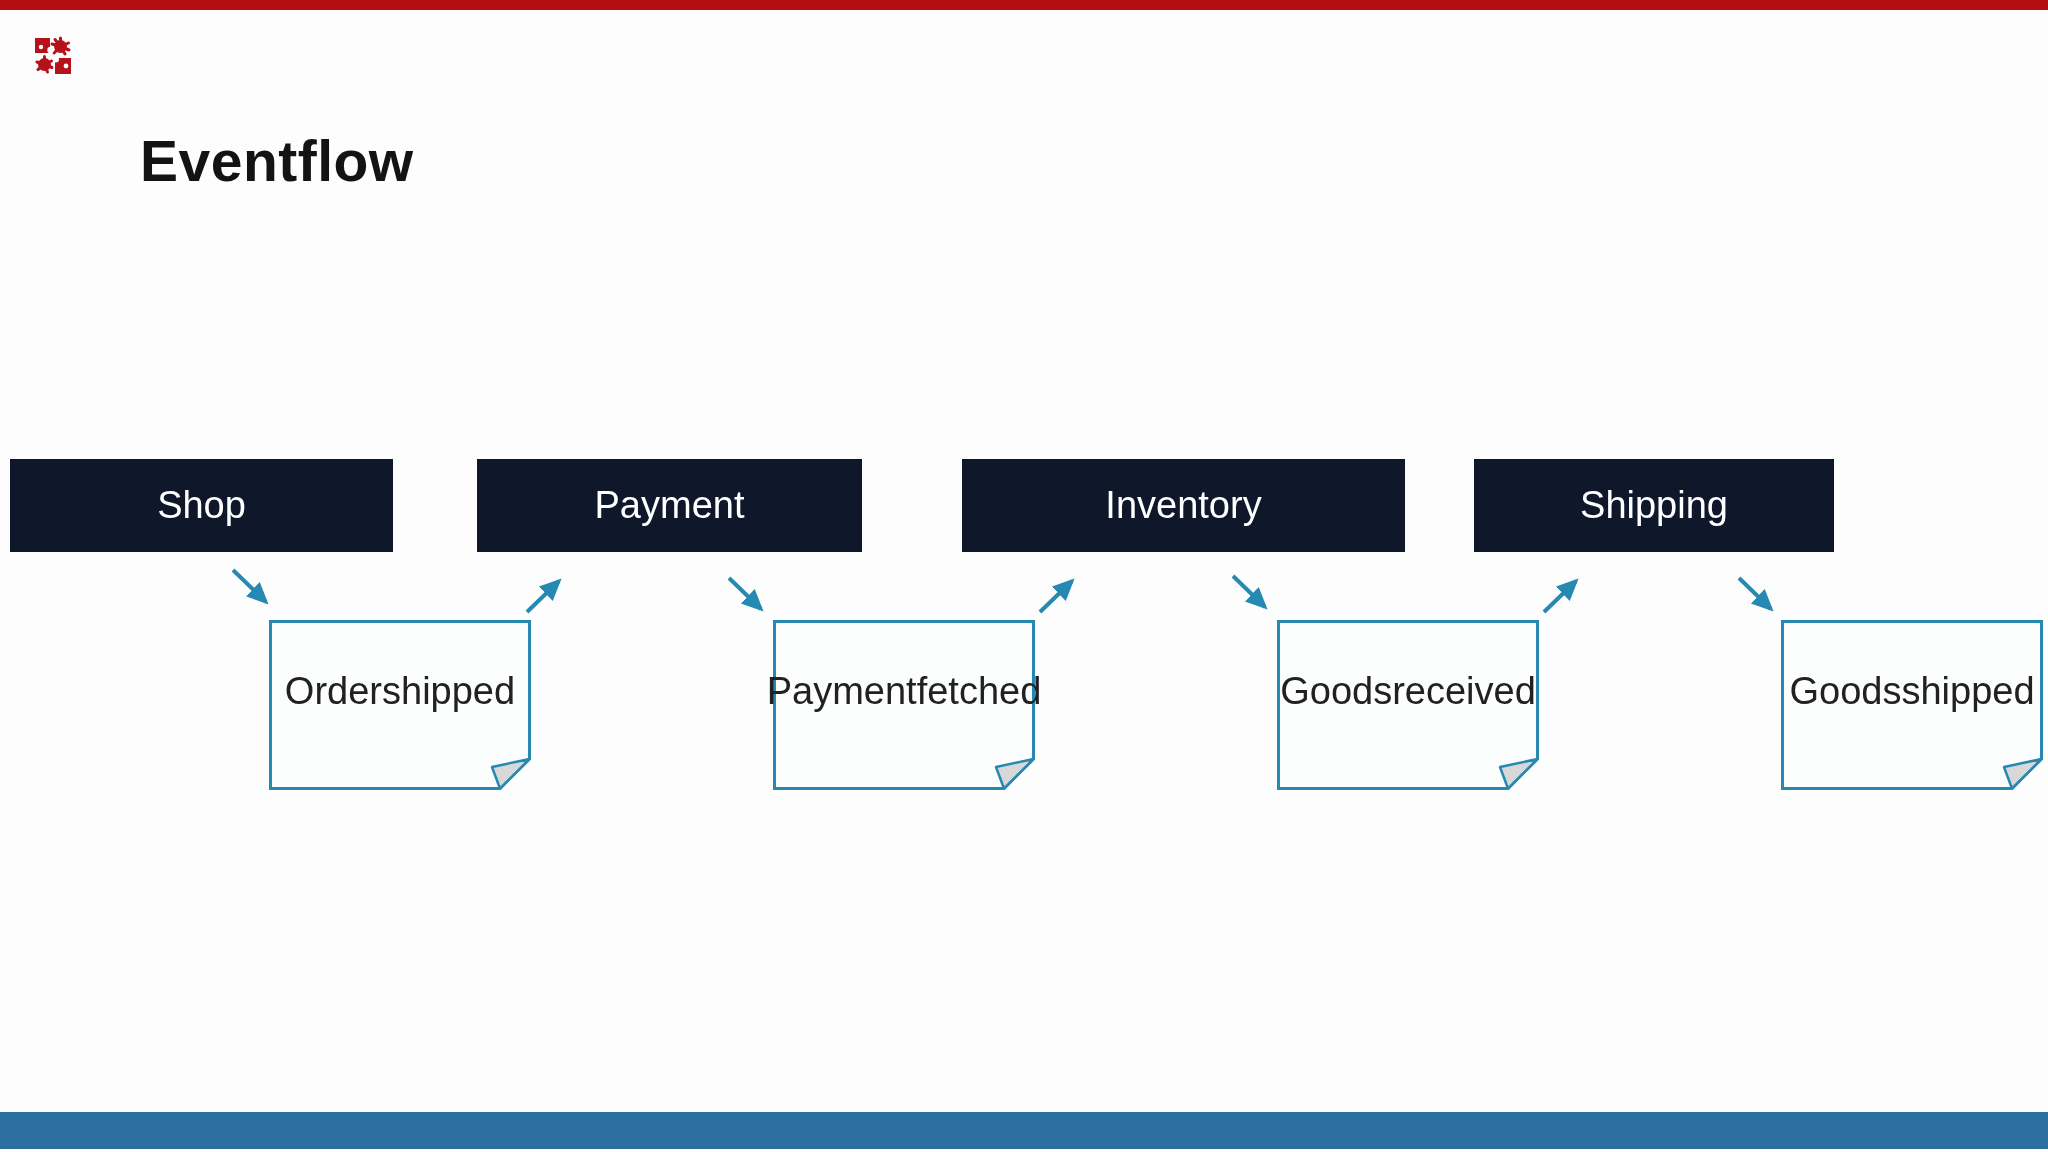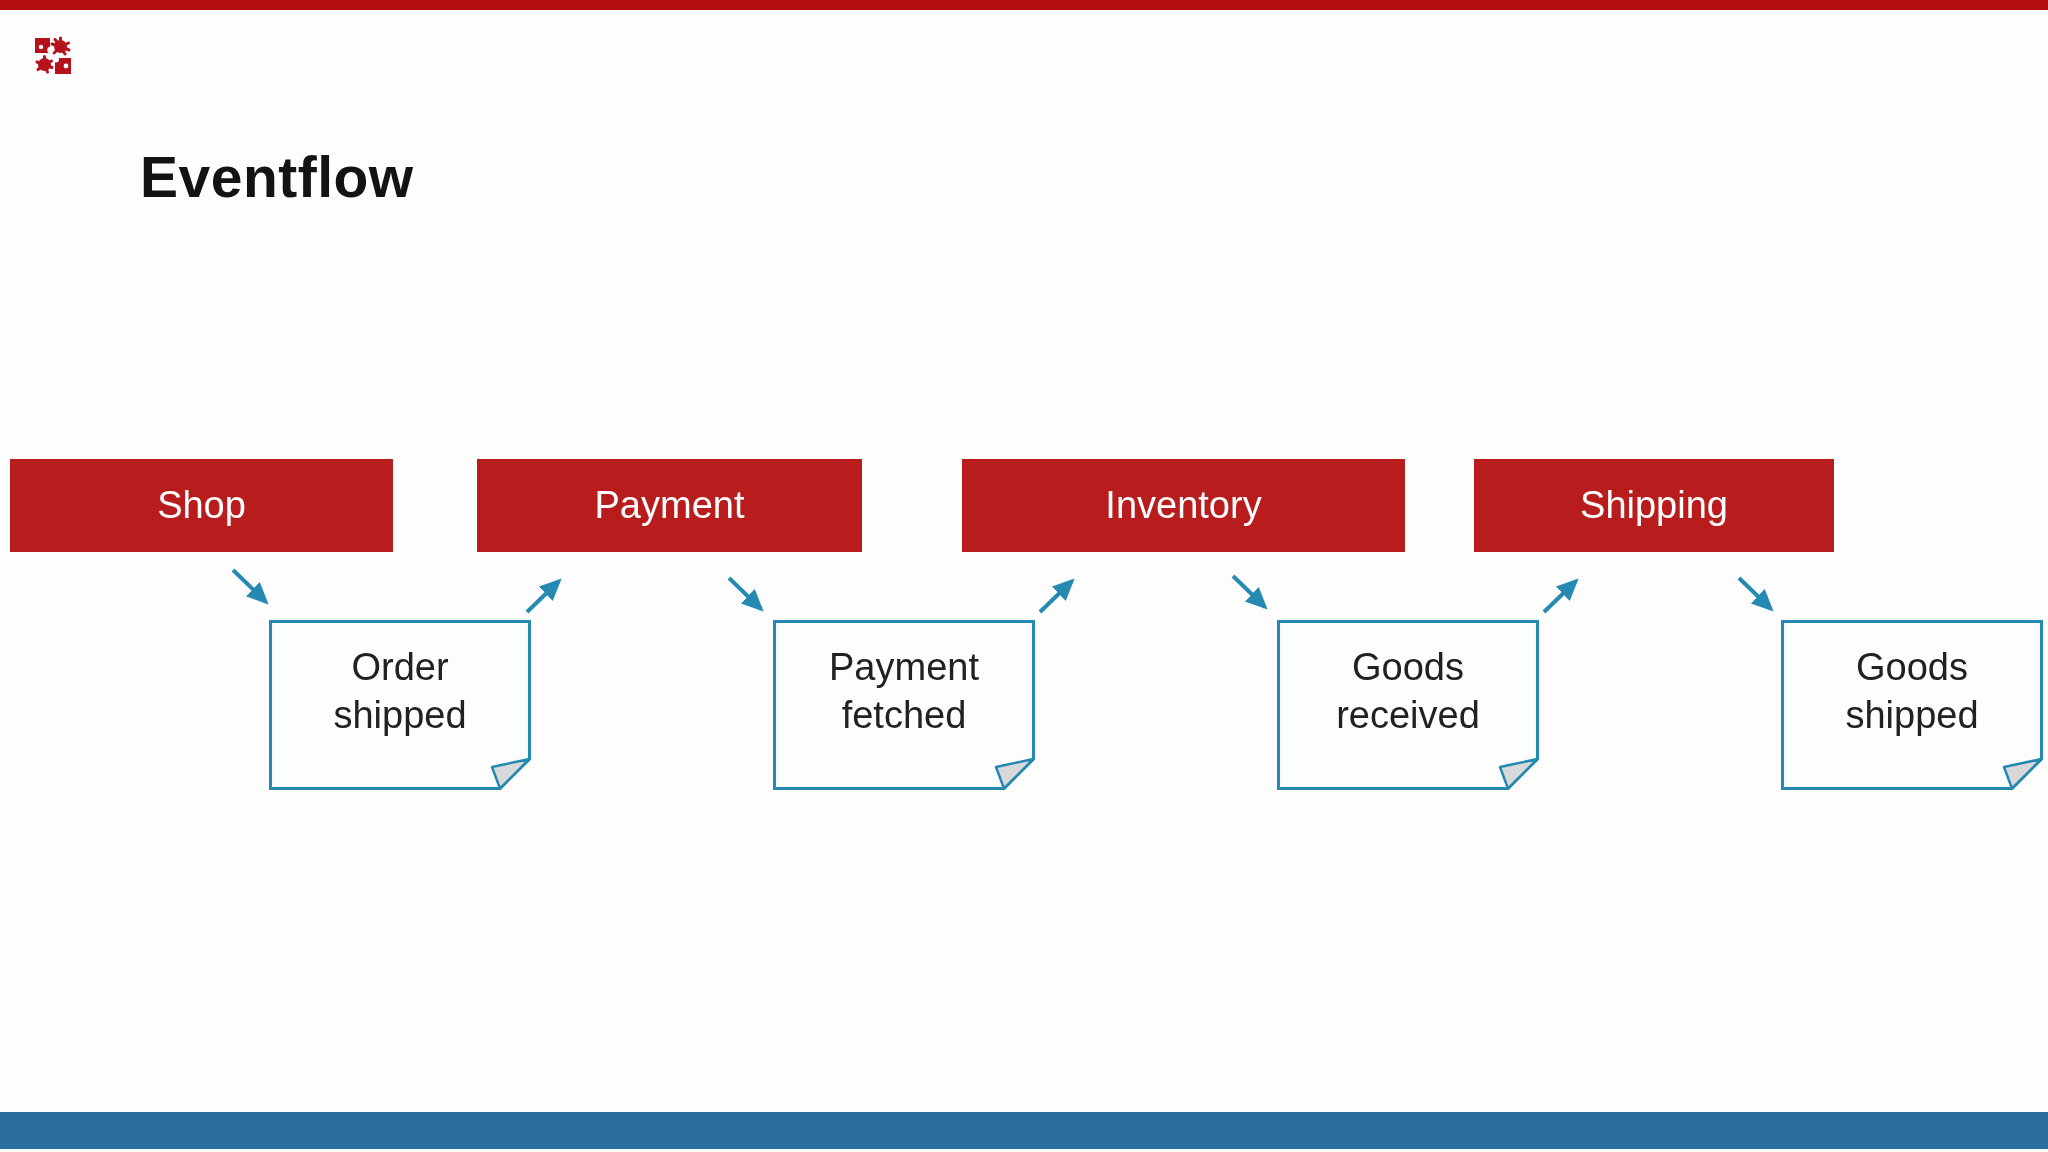--- a/index.html
+++ b/index.html
@@ -18,27 +18,27 @@
   .footer-bar {
     position: absolute; left: 0; top: 1112px;
     width: 2048px; height: 37px;
     background: #2a6f9e;
   }
   .logo {
     position: absolute; left: 33px; top: 36px;
     width: 40px; height: 40px;
   }
   .slide-title {
-    position: absolute; left: 140px; top: 144px;
+    position: absolute; left: 140px; top: 128px;
     font-size: 57px; font-weight: 700; color: #131313;
     letter-spacing: 0.5px;
   }
   .svc {
     position: absolute; top: 459px; height: 93px;
-    background: #b91c1c;
+    background: #0f172a;
     display: flex; align-items: center; justify-content: center;
     color: #ffffff; font-size: 38px;
   }
   .svc1 { left: 10px;   width: 383px; }
   .svc2 { left: 477px;  width: 385px; }
   .svc3 { left: 962px;  width: 443px; }
   .svc4 { left: 1467px; width: 360px; margin-left: 7px; }
   .note {
     position: absolute; top: 620px;
     width: 262px; height: 170px;
@@ -46,21 +46,21 @@
   .note1 { left: 269px; }
   .note2 { left: 773px; }
   .note3 { left: 1277px; }
   .note4 { left: 1781px; }
   .note svg.shape {
     position: absolute; left: 0; top: 0;
     width: 262px; height: 170px;
   }
   .note .txt {
     position: absolute; inset: 0;
-    display: flex; flex-direction: column;
+    display: flex; flex-direction: row;
     align-items: center; justify-content: center;
     padding-bottom: 28px;
     color: #212121; font-size: 38px; line-height: 48px;
     text-align: center;
   }
   .arrows {
     position: absolute; left: 0; top: 0;
     width: 2048px; height: 1152px;
     pointer-events: none;
   }

